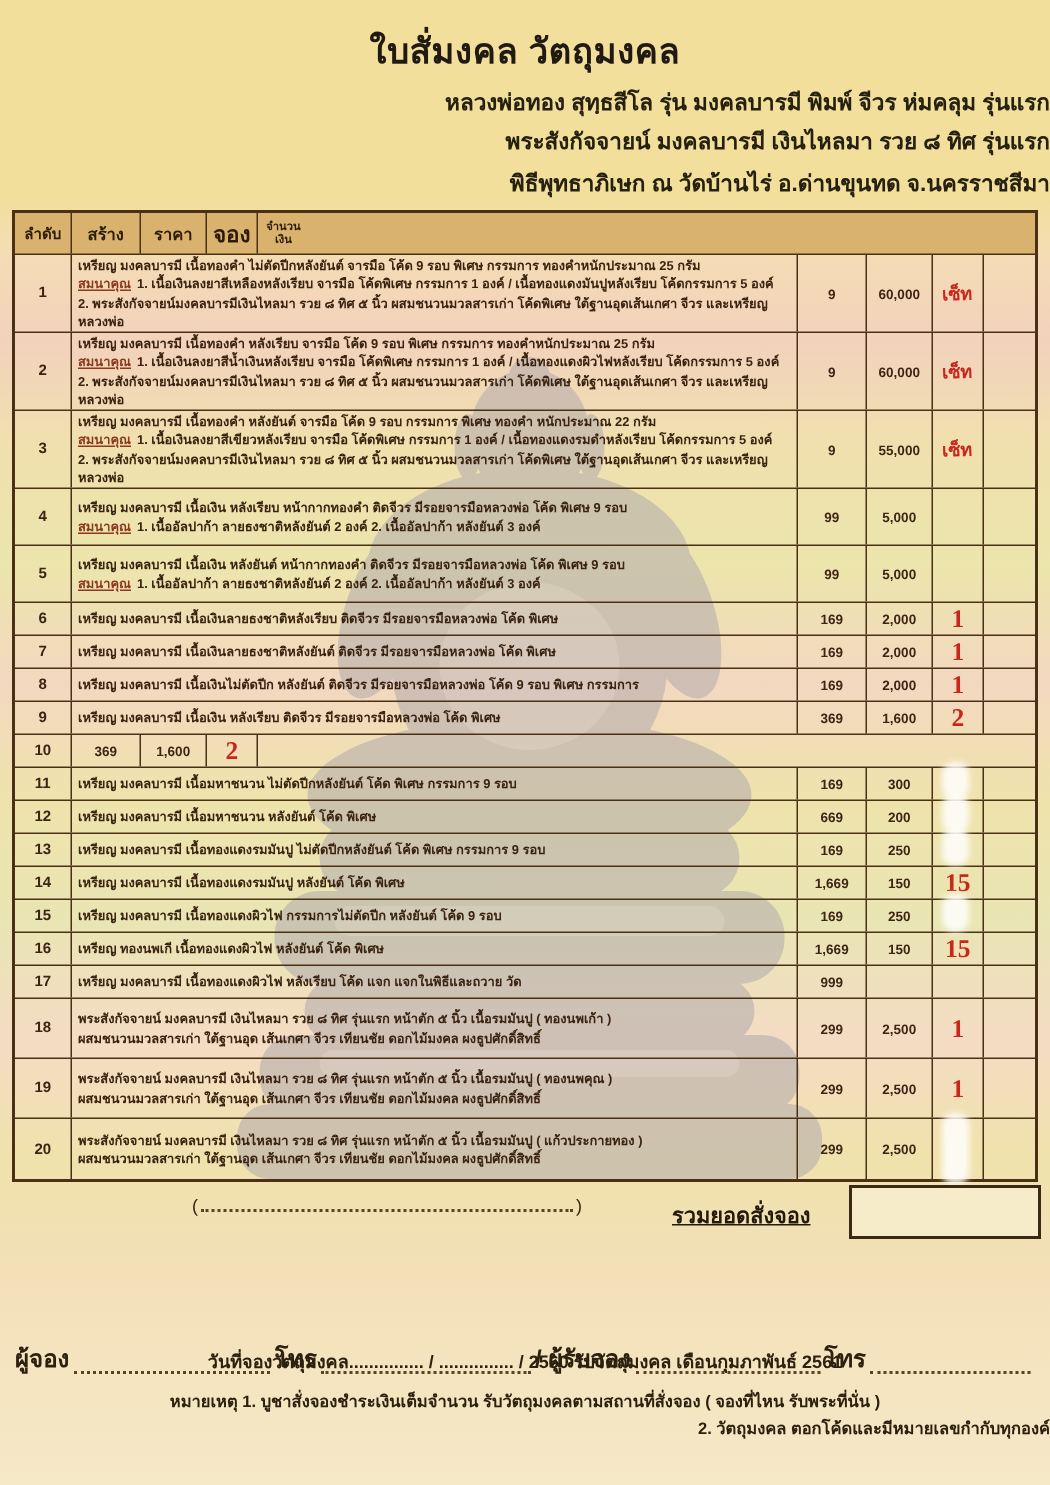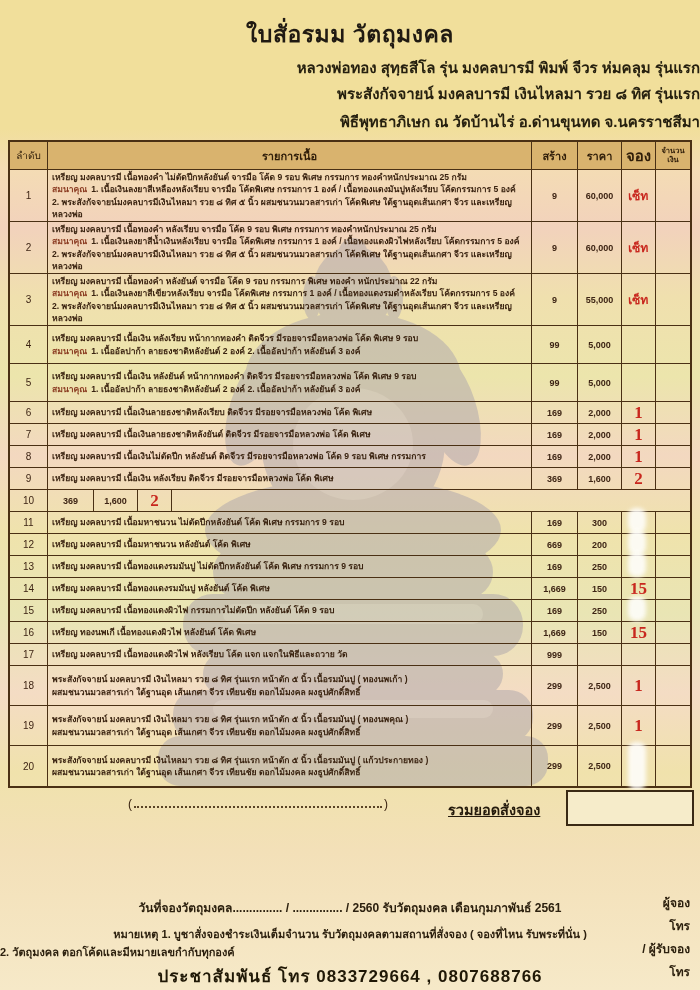--- a/index.html
+++ b/index.html
@@ -25,63 +25,63 @@
   .sub3{top:110px;font-size:15px;}
   
   .watermark{position:absolute;left:128px;top:238px;width:450px;height:548px;opacity:.55;z-index:0;}
   
   .tbl{position:absolute;left:8px;top:140px;width:684px;border:2px solid #4a3014;z-index:1;
     box-sizing:border-box;}
   .tr{display:flex;border-bottom:1px solid #4a3014;align-items:stretch;box-sizing:border-box;}
   .tr:last-child{border-bottom:none;}
   .td{border-right:1px solid #4a3014;box-sizing:border-box;display:flex;align-items:center;justify-content:center;position:relative;}
   .td:last-child{border-right:none;}
-  .c-no{width:38px;flex:none;font-weight:normal;font-size:10px;}
+  .c-no{width:38px;flex:none;font-weight:bold;font-size:10px;}
   .c-item{flex:1 1 auto;justify-content:flex-start;padding:1px 4px;}
   .c-made{width:46px;flex:none;font-size:9px;font-weight:bold;}
   .c-price{width:44px;flex:none;font-size:9px;font-weight:bold;}
   .c-res{width:34px;flex:none;}
   .c-amt{width:34px;flex:none;}
   .hdr{background:#d9b36e;font-weight:bold;font-size:11px;color:#2e1c08;height:28px;}
   .hdr .c-amt{font-size:7.5px;line-height:1.1;text-align:center;}
   .h3{height:52px;}
   .h2a{height:38px;}
   .h1{height:22px;}
   .h2b{height:40px;}
   .desc{width:100%;font-size:8.6px;line-height:1.45;color:#3a2310;}
   .desc .t1{font-weight:bold;}
   .desc .bl{font-weight:bold;}
-  .bonus-label{color:#8a3a20;font-weight:bold;margin-right:4px;}
+  .bonus-label{color:#8a3a20;font-weight:bold;text-decoration:underline;margin-right:4px;}
   .stamp{color:#c8271e;font-weight:bold;font-size:12px;transform:rotate(-2deg);}
   .rednum{color:#c8271e;font-weight:bold;font-size:17px;font-family:"Liberation Serif",serif;}
   .whiteout{position:absolute;left:6px;top:-4px;width:18px;height:120%;background:#fff;
     border-radius:8px;filter:blur(2px);opacity:.85;}
   
   .blankline{position:absolute;left:128px;top:796px;width:260px;font-size:12px;color:#3a2310;display:flex;align-items:flex-end;z-index:2;}
   .blankline .dots{flex:1;border-bottom:2px dotted #5a4326;margin:0 2px 3px 2px;height:10px;}
   .total-label{position:absolute;left:448px;top:798px;font-size:14.5px;font-weight:bold;color:#241a0c;
     text-decoration:underline;z-index:2;}
   .total-box{position:absolute;left:566px;top:790px;width:124px;height:32px;border:2px solid #3a2a14;
     background:#f6ecca;z-index:2;}
   
   .dateline{position:absolute;left:0;top:898px;width:100%;text-align:center;font-size:12px;font-weight:bold;color:#2c200e;}
   .signrow{position:absolute;left:10px;top:893px;width:680px;display:flex;align-items:flex-end;
-    font-size:12px;font-weight:bold;color:#2c200e;flex-direction:column;}
+    font-size:16px;font-weight:bold;color:#2c200e;}
   .signrow .dots{border-bottom:2px dotted #5a4326;height:10px;margin:0 3px 2px 3px;}
   .d1{flex:16;} .d2{flex:17;} .d3{flex:15;} .d4{flex:13;}
   .note1{position:absolute;left:0;top:925px;width:100%;text-align:center;font-size:11px;font-weight:bold;color:#2c200e;}
-  .note2{position:absolute;left:0;top:943px;width:100%;text-align:left;font-size:11px;font-weight:bold;color:#2c200e;}
+  .note2{position:absolute;left:0;top:943px;width:100%;text-align:right;font-size:11px;font-weight:bold;color:#2c200e;}
   .contact{position:absolute;left:0;top:962px;width:100%;text-align:center;font-size:17px;font-weight:bold;color:#201806;letter-spacing:1px;}
 </style>
 </head>
 <body>
 
 <div id="page">
 
-  <div class="title">ใบสั่อรมม วัตถุมงคล</div>
+  <div class="title">ใบสั่มงคล วัตถุมงคล</div>
   <div class="sub sub1">หลวงพ่อทอง สุทฺธสีโล รุ่น มงคลบารมี พิมพ์ จีวร ห่มคลุม รุ่นแรก</div>
   <div class="sub sub2">พระสังกัจจายน์ มงคลบารมี เงินไหลมา รวย ๘ ทิศ รุ่นแรก</div>
   <div class="sub sub3">พิธีพุทธาภิเษก ณ วัดบ้านไร่  อ.ด่านขุนทด จ.นครราชสีมา</div>
 
   <svg class="watermark" viewBox="0 0 450 548" xmlns="http://www.w3.org/2000/svg">
     <g fill="#b2aaad">
       <ellipse cx="225" cy="14" rx="14" ry="14"></ellipse>
       <ellipse cx="225" cy="52" rx="40" ry="44"></ellipse>
       <ellipse cx="184" cy="60" rx="9" ry="22"></ellipse>
       <ellipse cx="266" cy="60" rx="9" ry="22"></ellipse>
@@ -99,21 +99,20 @@
     <g fill="#c8c1c3" opacity="0.7">
       <ellipse cx="225" cy="206" rx="60" ry="56"></ellipse>
       <rect x="95" y="366" width="260" height="20" rx="10"></rect>
       <rect x="85" y="462" width="280" height="18" rx="9"></rect>
     </g>
   </svg>
 
   <div class="tbl">
     <div class="tr hdr">
       <div class="td c-no">ลำดับ</div>
-      <div class="td c-item" style="justify-content:center;">รายการเนื้อ</div>
       <div class="td c-made" style="font-size:11px;">สร้าง</div>
       <div class="td c-price" style="font-size:11px;">ราคา</div>
       <div class="td c-res" style="font-size:15px;">จอง</div>
       <div class="td c-amt">จำนวนเงิน</div>
     </div>
     <div id="rows-container">
         <div class="tr h3">
           <div class="td c-no">1</div>
           <div class="td c-item">
             <div class="desc">
@@ -412,15 +411,14 @@
     <span>โทร</span>
     <span class="dots d2"></span>
     <span>/ ผู้รับจอง</span>
     <span class="dots d3"></span>
     <span>โทร</span>
     <span class="dots d4"></span>
   </div>
 
   <div class="note1">หมายเหตุ   1. บูชาสั่งจองชำระเงินเต็มจำนวน  รับวัตถุมงคลตามสถานที่สั่งจอง ( จองที่ไหน รับพระที่นั่น )</div>
   <div class="note2">2. วัตถุมงคล ตอกโค้ดและมีหมายเลขกำกับทุกองค์</div>
-  <div class="contact">ประชาสัมพันธ์ โทร  0833729664  ,  0807688766</div>
 
 </div>
 
 </body></html>

